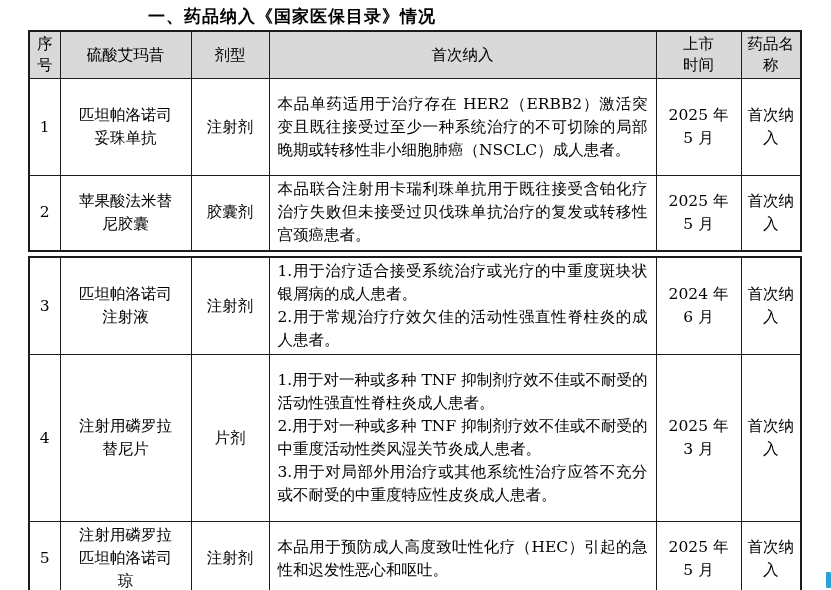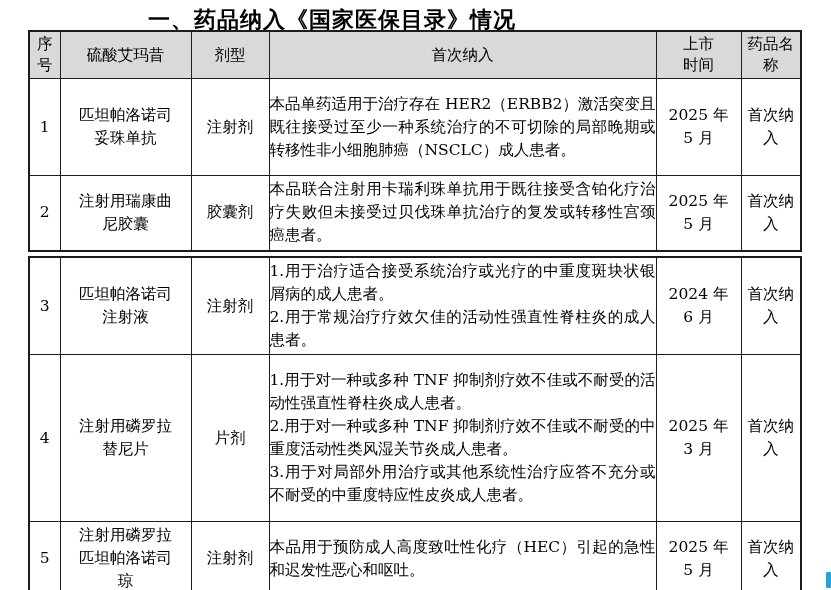--- a/index.html
+++ b/index.html
@@ -13,21 +13,21 @@
     width: 831px; height: 590px;
     font-family: "DejaVu Serif", "Liberation Serif", serif;
     color: #000;
     overflow: hidden;
   }
   .page { position: relative; width: 831px; height: 590px; background: #fff; }
 
   .title {
     position: absolute; left: 148px; top: 5px;
     font-family: "DejaVu Sans", "Liberation Sans", sans-serif;
-    font-size: 22px; font-weight: 700; letter-spacing: 1px;
+    font-size: 17px; font-weight: 700; letter-spacing: 1px;
     white-space: nowrap;
   }
 
   table.tbl {
     position: absolute; left: 28px;
     width: 773px; table-layout: fixed;
     border-collapse: collapse;
     border: 2px solid var(--border);
   }
   .tbl1 { top: 30px; }
@@ -40,21 +40,21 @@
     text-align: center;
     vertical-align: middle;
     font-weight: 400;
     white-space: pre-line;
     padding: 2px 3px;
     overflow: hidden;
   }
   .tbl th { background: var(--header_bg); line-height: 21px; }
   .tbl td.ind {
     text-align: justify;
-    padding: 2px 0;
+    padding: 2px 8px;
   }
   tr.hrow  { height: 45px; }
   tr.row-1 { height: 97px; }
   tr.row-2 { height: 75px; }
   tr.row-3 { height: 89px; }
   tr.row-4 { height: 167px; }
   tr.row-5 { height: 73px; }
 
   .blue-marker {
     position: absolute; left: 826px; top: 572px;
@@ -95,21 +95,21 @@
       <td>匹坦帕洛诺司
 妥珠单抗</td>
       <td>注射剂</td>
       <td class="ind">本品单药适用于治疗存在 HER2（ERBB2）激活突变且既往接受过至少一种系统治疗的不可切除的局部晚期或转移性非小细胞肺癌（NSCLC）成人患者。</td>
       <td>2025 年
 5 月</td>
       <td>首次纳入</td>
     </tr>
     <tr class="row-2">
       <td>2</td>
-      <td>注射用瑞康曲
+      <td>苹果酸法米替
 尼胶囊</td>
       <td>胶囊剂</td>
       <td class="ind">本品联合注射用卡瑞利珠单抗用于既往接受含铂化疗治疗失败但未接受过贝伐珠单抗治疗的复发或转移性宫颈癌患者。</td>
       <td>2025 年
 5 月</td>
       <td>首次纳入</td>
     </tr>
   </tbody>
     </table>
 

